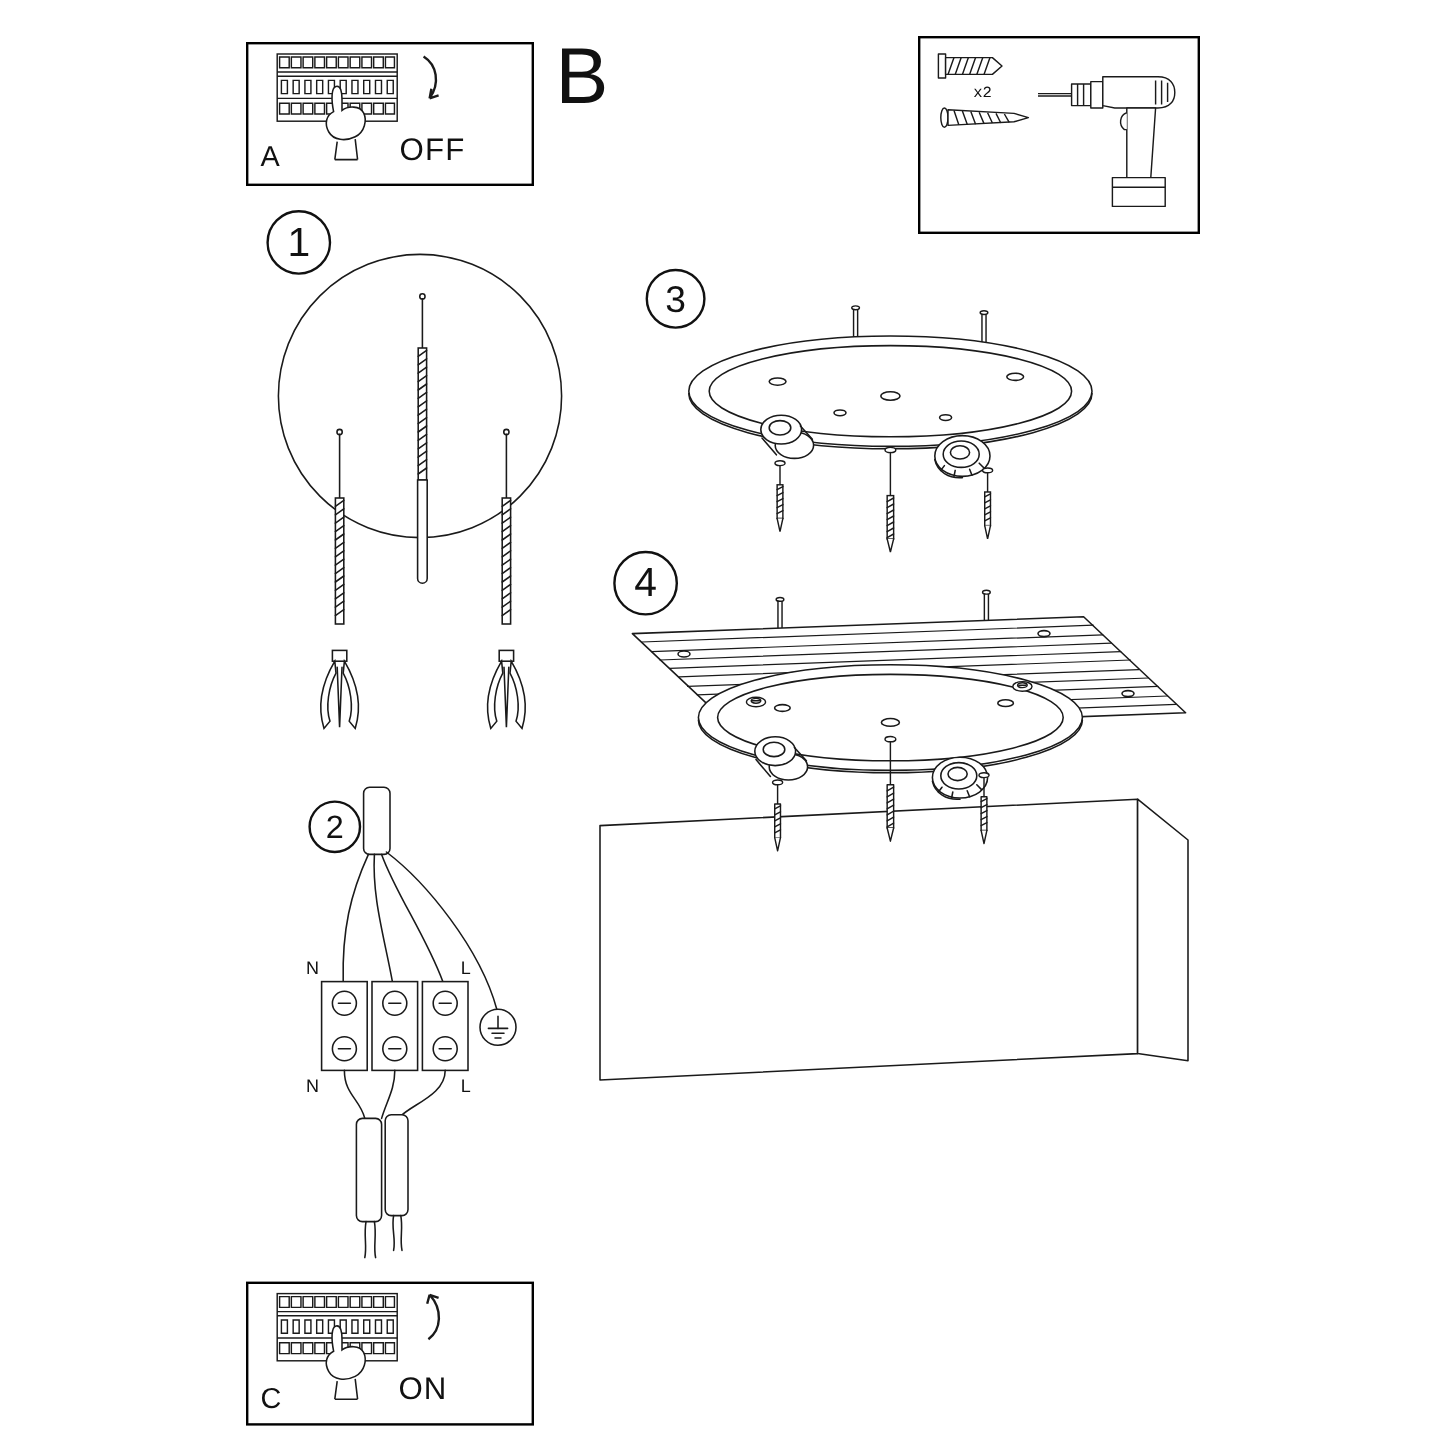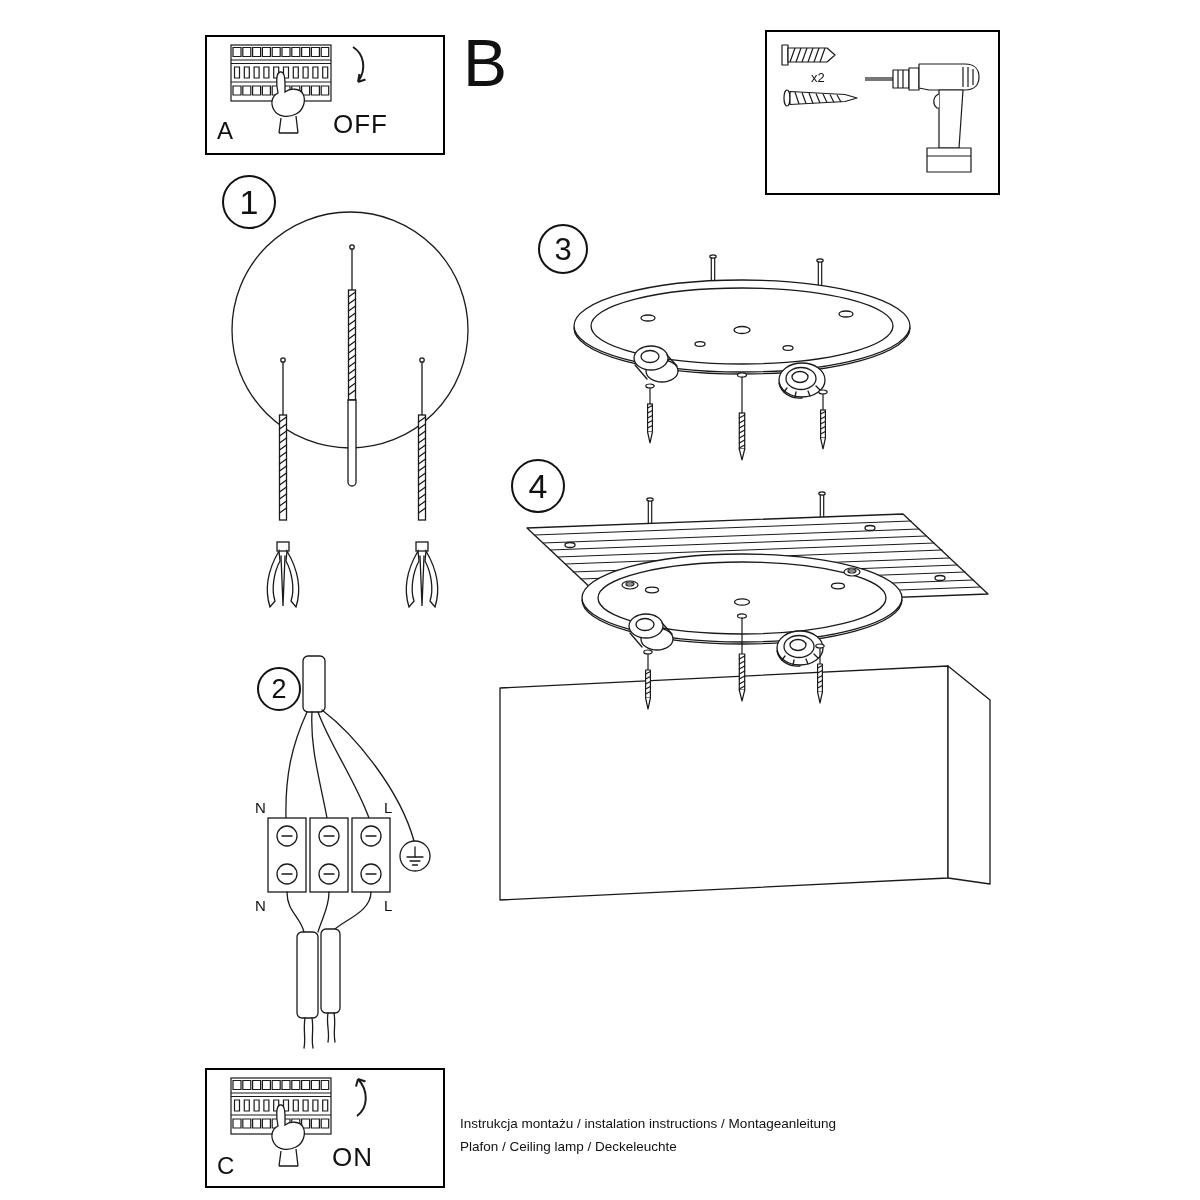--- a/index.html
+++ b/index.html
@@ -7,21 +7,21 @@
          font-family:"Liberation Sans",sans-serif;color:#111;overflow:hidden;}
   .art{position:absolute;left:0;top:0;width:1200px;height:1200px;}
   .frame{position:absolute;border:2px solid #000;background:#fff;box-sizing:border-box;}
   .frame svg{position:absolute;left:0;top:0;}
   .box-a{left:205px;top:35px;width:240px;height:120px;}
   .box-c{left:205px;top:1068px;width:240px;height:120px;}
   .box-tools{left:765px;top:30px;width:235px;height:165px;}
   .corner-letter{position:absolute;left:10px;top:80px;font-size:24px;}
   .switch-state{position:absolute;left:126px;top:72px;font-size:26px;letter-spacing:1px;}
   .big-letter{position:absolute;left:463px;top:30px;font-size:66px;font-weight:500;line-height:1;}
-  .x2-label{position:absolute;left:44px;top:38px;font-size:13px;}
+  .x2-label{position:absolute;left:44px;top:38px;font-size:13px;font-family:Liberation Mono, monospace;}
   .step-num{position:absolute;border:2.2px solid #111;border-radius:50%;background:#fff;
             display:flex;align-items:center;justify-content:center;line-height:1;}
   .wire-label{position:absolute;font-size:15px;}
   .footer{position:absolute;left:460px;top:1112px;font-size:13.5px;line-height:23px;}
 </style>
 </head>
 <body>
 
 <div class="sheet">
 
@@ -252,18 +252,14 @@
       <g stroke="#1a1a1a" fill="#fff" stroke-width="1.2">
         <use href="#breaker" x="24" y="8"></use>
         <use href="#hand" x="68" y="30"></use>
         <path d="M150,46 C161,38 162,21 151,9 M151,9 L158.5,11.5 M151,9 L149,16.5" fill="none" stroke-width="2"></path>
       </g>
     </svg>
     <div class="corner-letter" style="top:82px;">C</div>
     <div class="switch-state" style="left:125px;">ON</div>
   </div>
 
-  <div class="footer">
-    <div>Instrukcja montażu / instalation instructions / Montageanleitung</div>
-    <div>Plafon / Ceiling lamp / Deckeleuchte</div>
-  </div>
 
 </div>
 
 </body></html>

